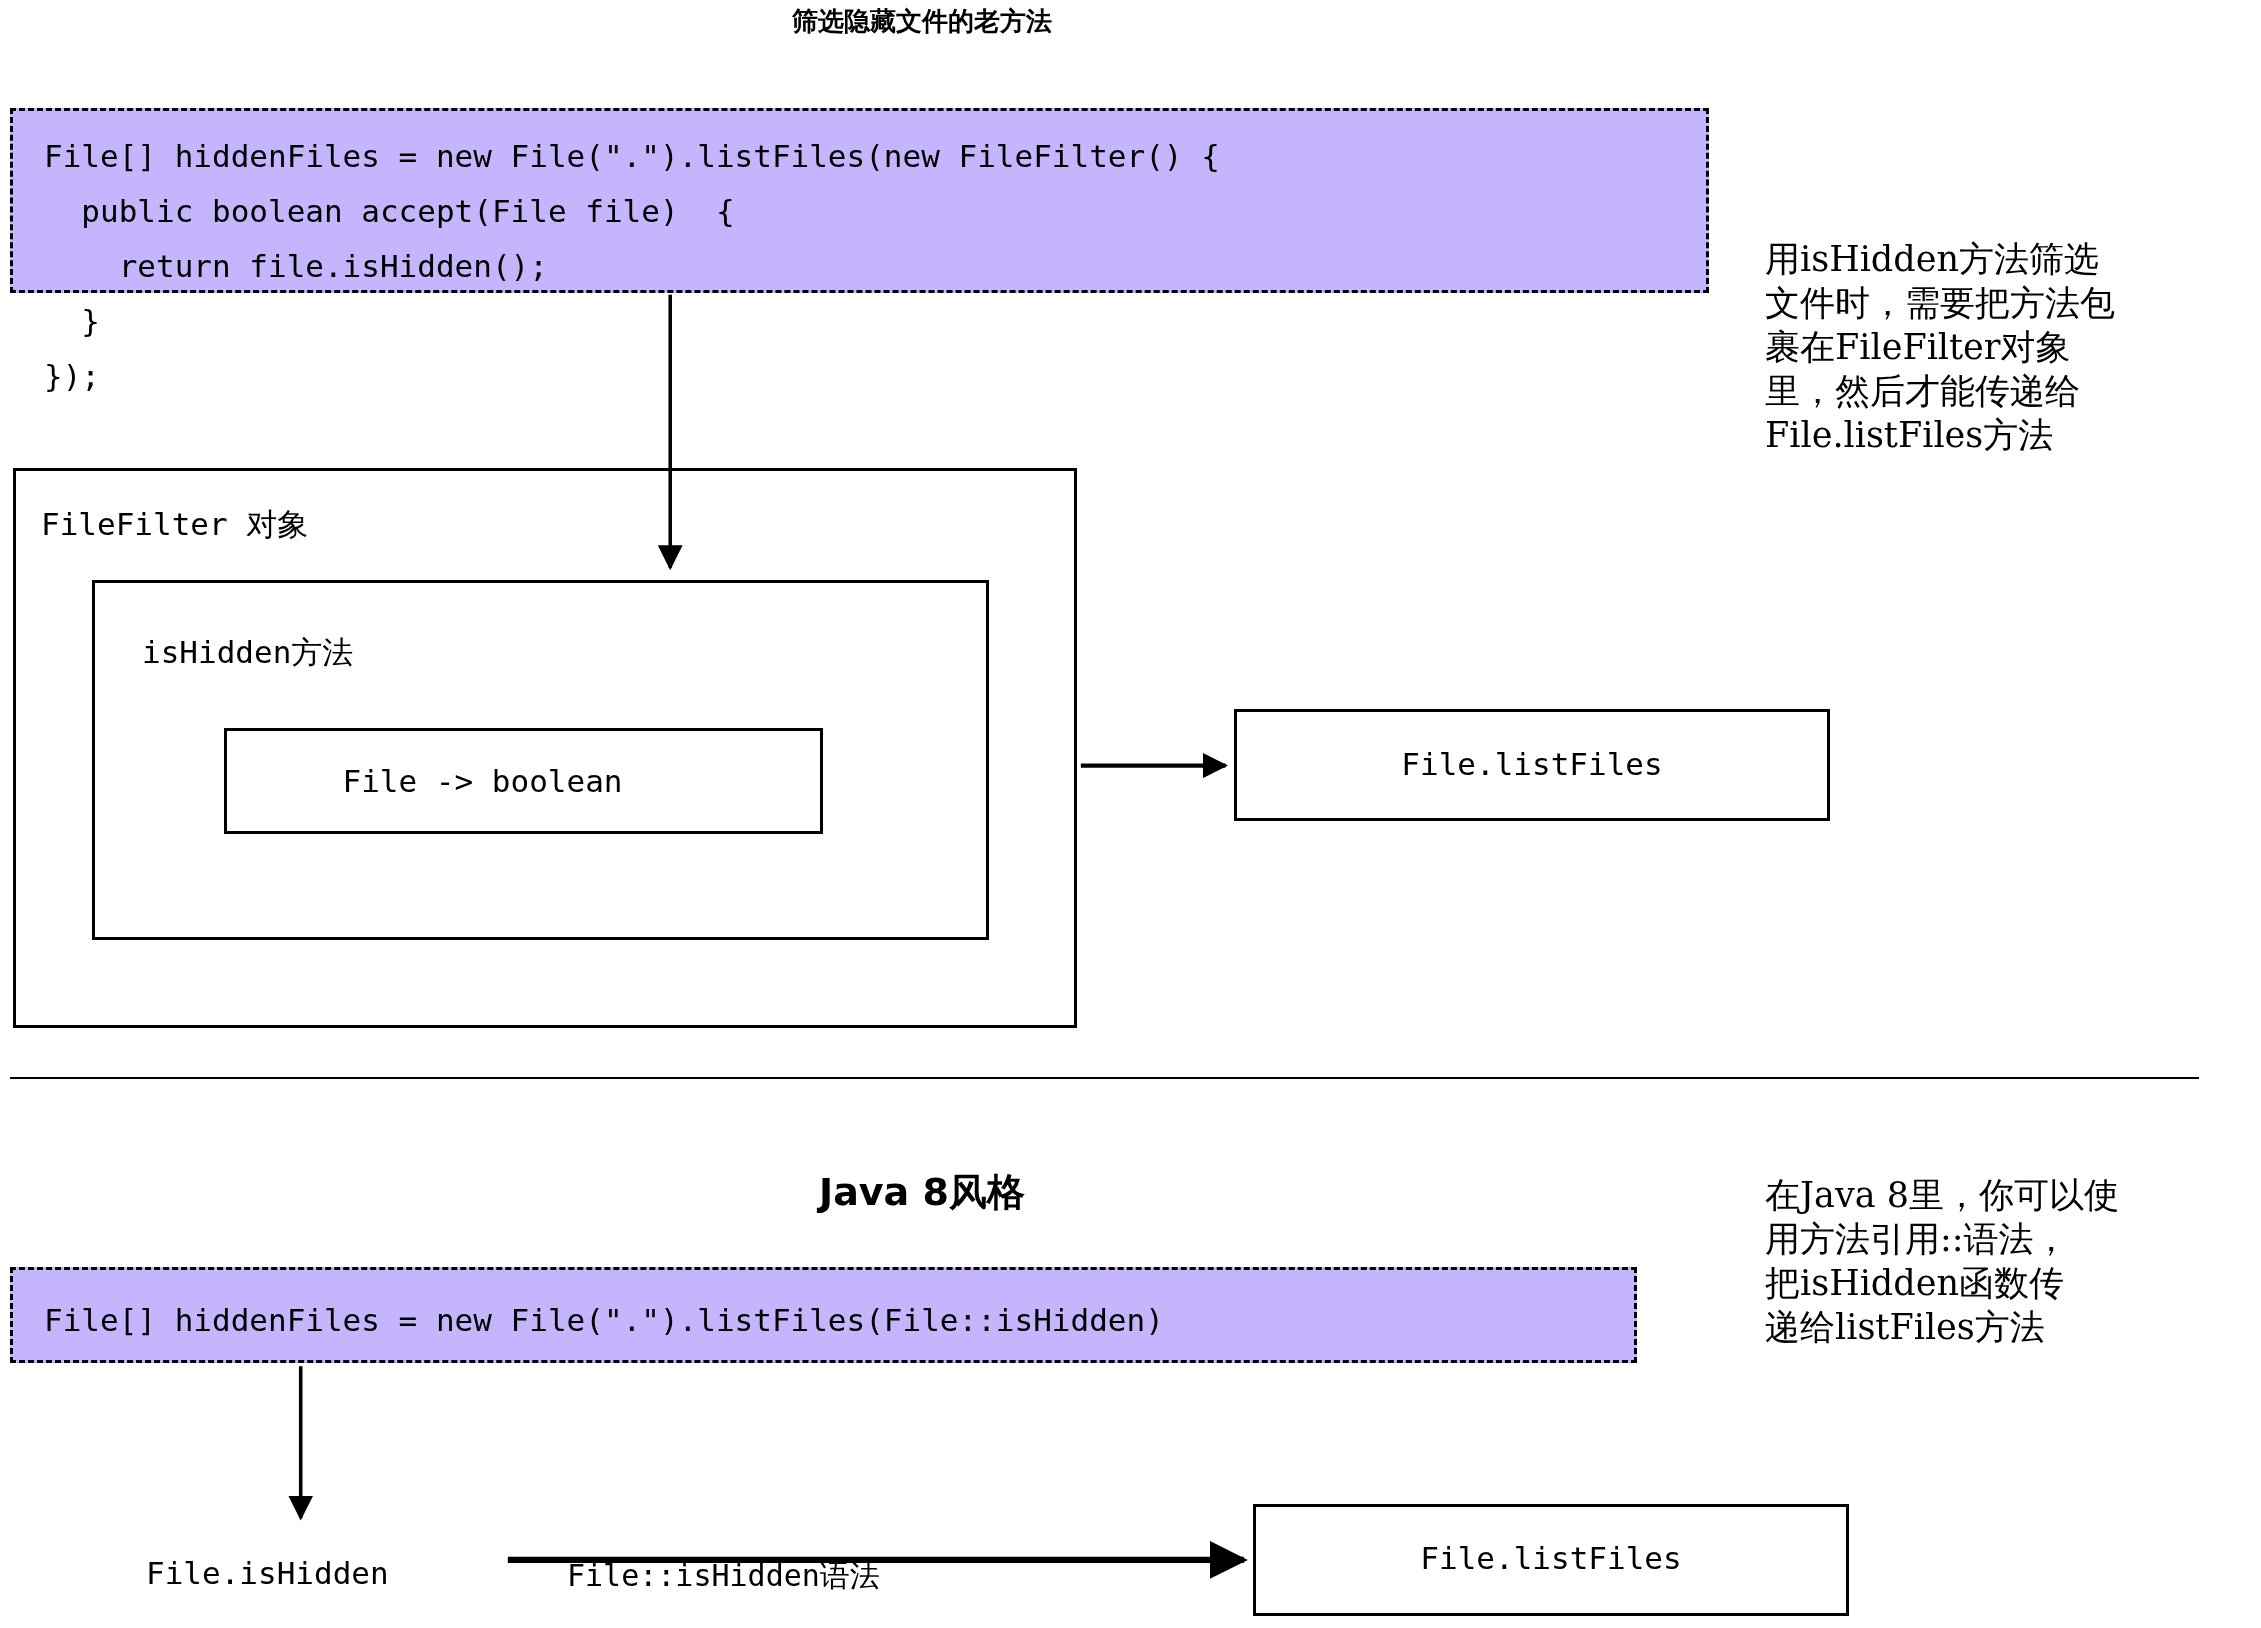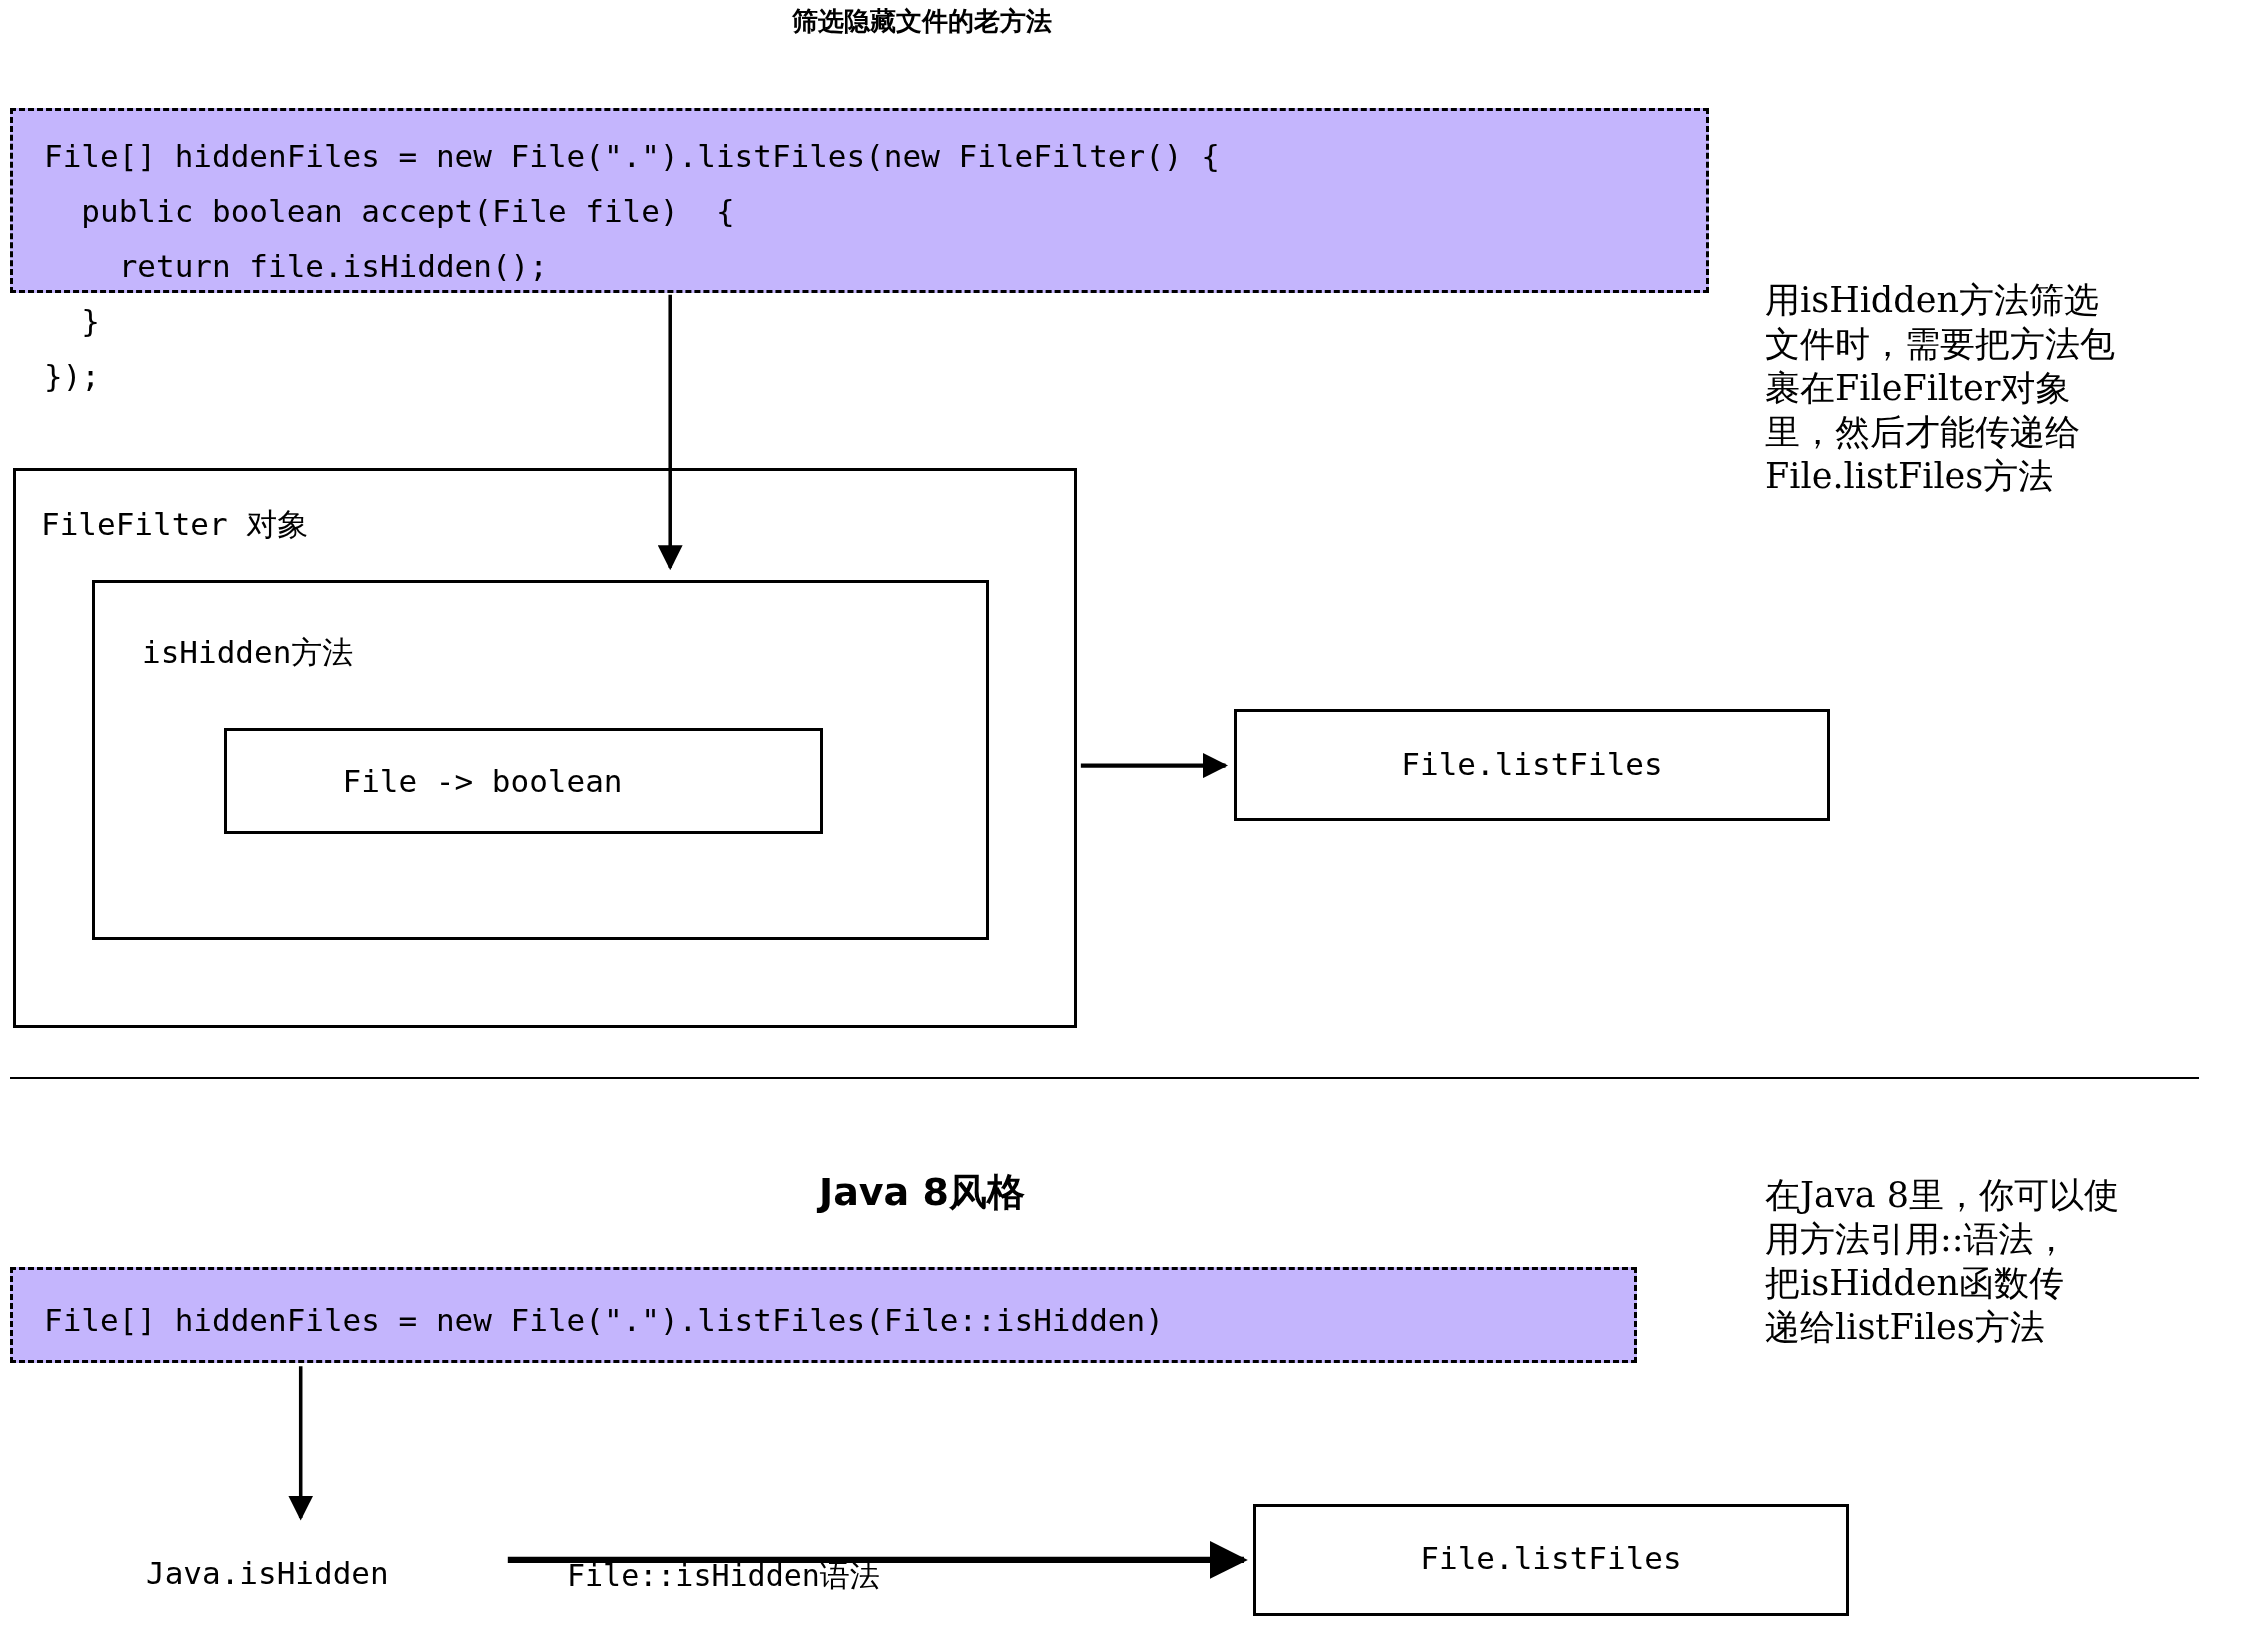--- a/index.html
+++ b/index.html
@@ -121,21 +121,21 @@
   
   .annotation {
     position: absolute;
     font-family: "DejaVu Serif", serif;
     font-size: 35px;
     line-height: 44px;
     white-space: pre-line;
     color: #000;
     letter-spacing: 0px;
   }
-  #annot-old  { left: 1765px; top: 237px;  width: 497px; margin-top: 41px; }
+  #annot-old  { left: 1765px; top: 237px;  width: 497px; }
   #annot-new  { left: 1765px; top: 1173px; width: 497px; }
 
   
   #wires {
     position: absolute;
     left: 0; top: 0;
     width: 2261px; height: 1629px;
     pointer-events: none;
   }
 
@@ -180,21 +180,21 @@
 
 <div id="title-java8">Java 8风格</div>
 
 <div id="code-new" class="code-block">File[] hiddenFiles = new File(".").listFiles(File::isHidden)</div>
 
 <div id="annot-new" class="annotation">在Java 8里，你可以使
 用方法引用::语法，
 把isHidden函数传
 递给listFiles方法</div>
 
-<div id="node-file-ishidden">Java.isHidden</div>
+<div id="node-file-ishidden">File.isHidden</div>
 
 <div id="edge-label-syntax">File::isHidden语法</div>
 
 <div id="box-listfiles-bottom" class="box"></div>
 <div id="label-listfiles-bottom" class="box-label">File.listFiles</div>
 
 <svg id="wires" viewBox="0 0 3188 2296" xmlns="http://www.w3.org/2000/svg">
   <defs>
     <marker id="arrow-thin" viewBox="0 0 10 10" refX="9" refY="5" markerWidth="7" markerHeight="7" orient="auto-start-reverse">
       <path d="M 0 0 L 10 5 L 0 10 z" fill="#000000"></path>

